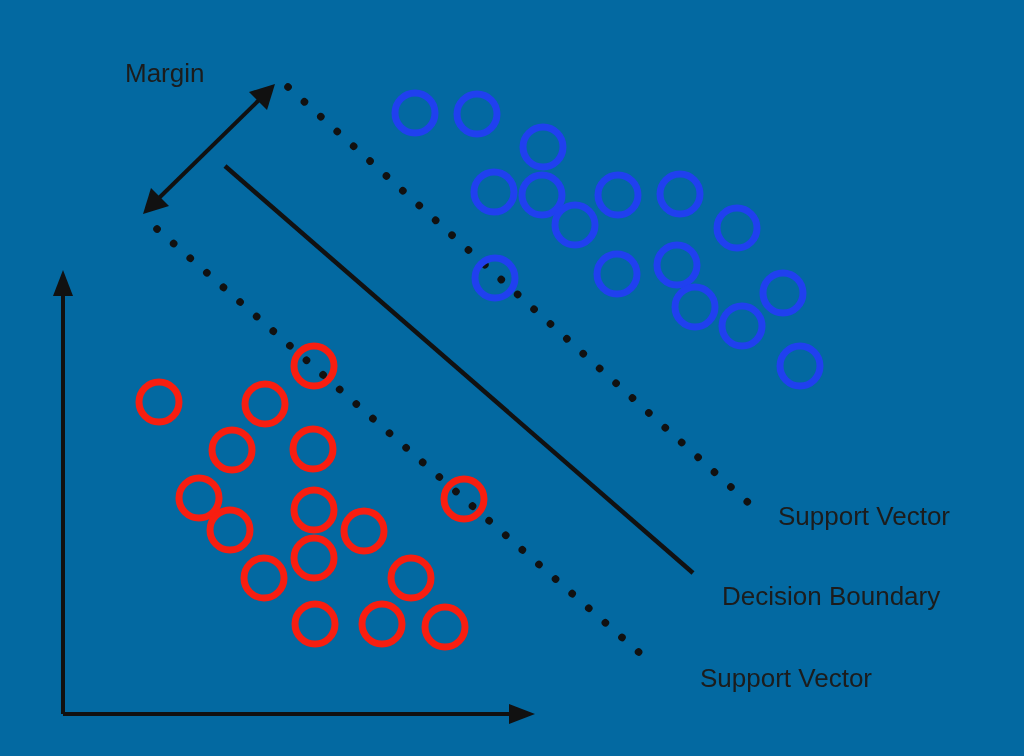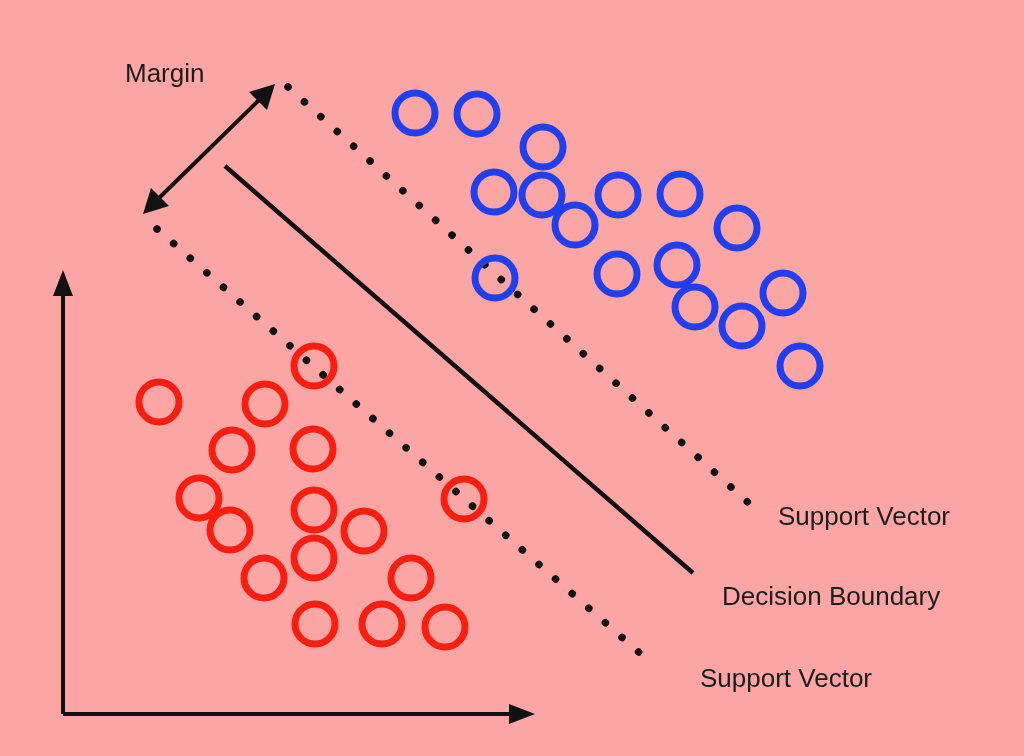--- a/index.html
+++ b/index.html
@@ -8,21 +8,21 @@
     padding: 0;
     background: #ffffff;
   }
   body {
     font-family: "Liberation Sans", sans-serif;
   }
   #canvas-wrap {
     position: relative;
     width: 1024px;
     height: 756px;
-    background: #fca5a5;
+    background: #0369a1;
     overflow: hidden;
   }
   svg#diagram {
     display: block;
     width: 1024px;
     height: 756px;
   }
   .axis-line {
     stroke: #111111;
     stroke-width: 4;

